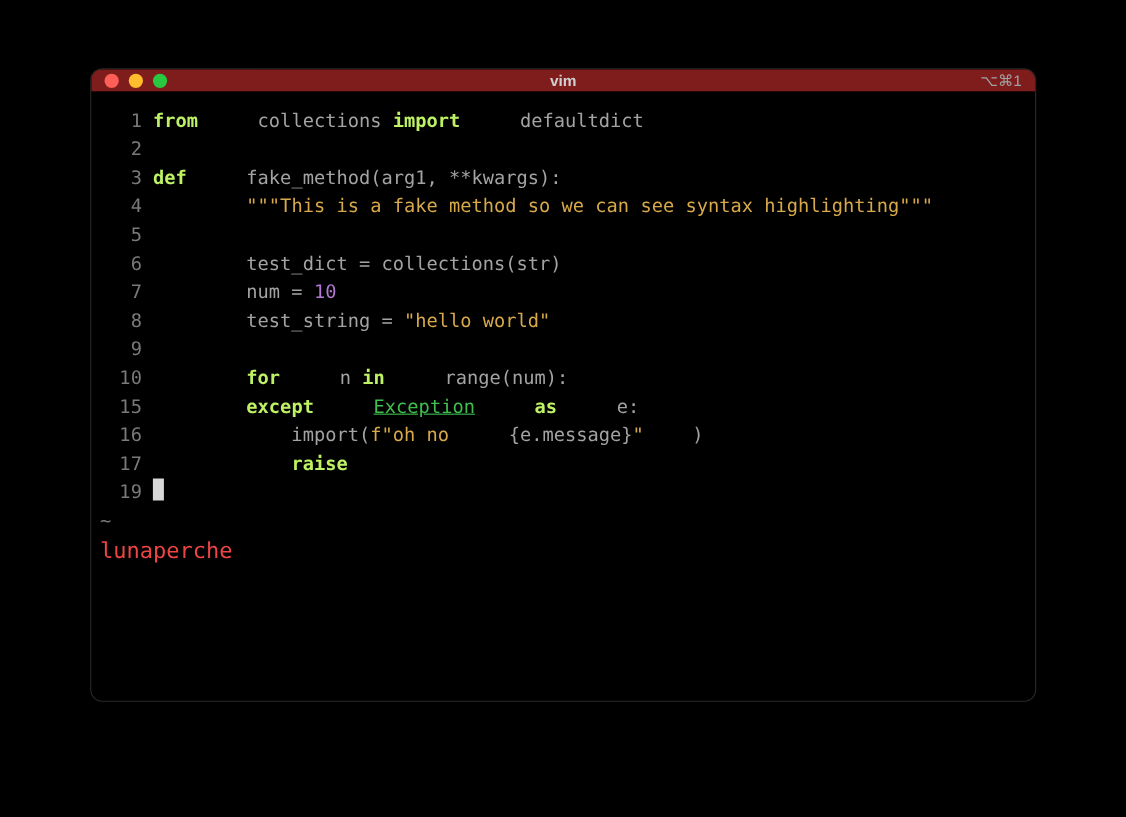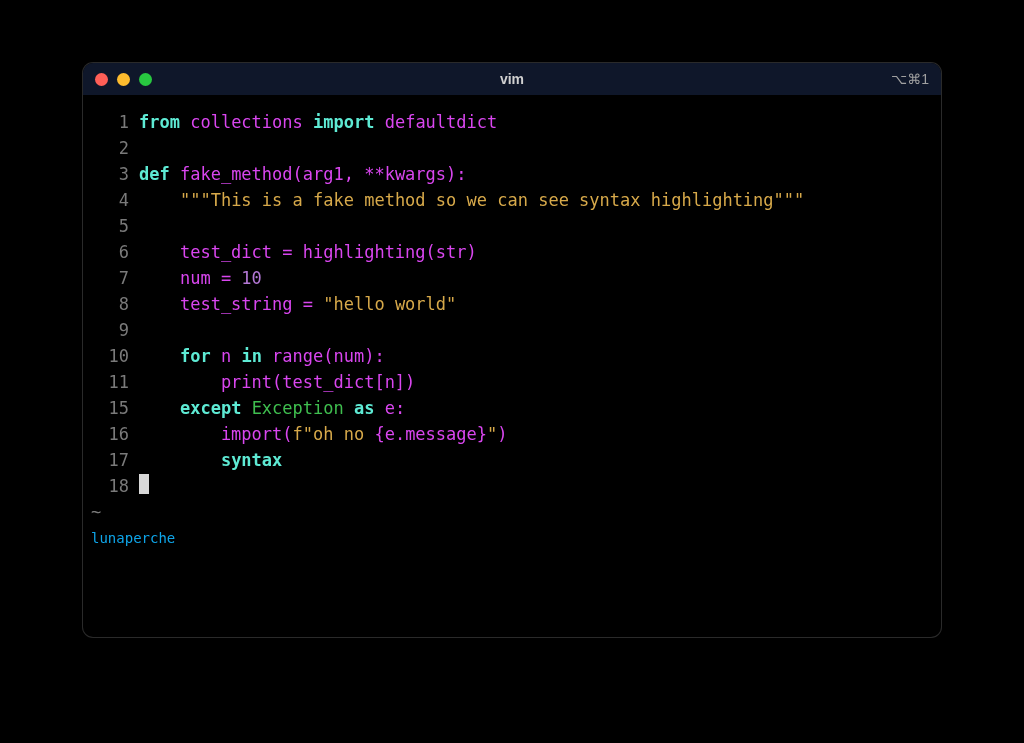--- a/index.html
+++ b/index.html
@@ -16,22 +16,22 @@
     left: 83px;
     top: 63px;
     width: 858px;
     height: 574px;
     background: #000000;
     border-radius: 10px;
     box-shadow: 0 0 0 1px rgba(120,120,120,0.35), 0 8px 30px rgba(0,0,0,0.8);
     overflow: hidden;
   }
   .titlebar {
-    height: 32px;
-    background: #0f172a;
+    height: 20px;
+    background: #7f1d1d;
     display: flex;
     align-items: center;
     position: relative;
   }
   .traffic-lights {
     display: flex;
     gap: 9px;
     margin-left: 12px;
   }
   .light {
@@ -76,39 +76,39 @@
     width: 46px;
     text-align: right;
     color: #7a7a7a;
     padding-right: 10px;
     flex-shrink: 0;
     user-select: none;
   }
   .code {
     flex: 1 1 auto;
   }
-  .kw    { color: #5eead4; font-weight: 700; }   
+  .kw    { color: #bef264; font-weight: 700; }   
   .str   { color: #d7a94a; }                     
   .num   { color: #b478d6; }                     
-  .exc   { color: #3fbf4f; }                     
-  .plain { color: #d946ef; }
+  .exc   { color: #3fbf4f; text-decoration: underline; }                     
+  .plain { color: #a3a3a3; padding-left: 44px; }
   .tilde-row {
     display: flex;
     white-space: pre;
   }
   .tilde {
     width: 46px;
     text-align: left;
     padding-left: 8px;
     color: #7a7a7a;
   }
   .statusline {
-    font-size: 14px;
+    font-size: 20px;
     line-height: 26px;
-    color: #0ea5e9;
+    color: #ef4444;
     padding-left: 8px;
   }
   .cursor {
     display: inline-block;
     width: 10px;
     height: 20px;
     background: #d8d8d8;
     vertical-align: -2px;
   }
 </style>
@@ -126,27 +126,26 @@
     <div class="title">vim</div>
     <div class="titlebar-right">⌥⌘1</div>
   </div>
 
   <div class="editor" id="editor">
       <div class="row"><span class="ln">1</span><span class="code"><span class="kw">from</span><span class="plain"> collections </span><span class="kw">import</span><span class="plain"> defaultdict</span></span></div>
       <div class="row"><span class="ln">2</span><span class="code"></span></div>
       <div class="row"><span class="ln">3</span><span class="code"><span class="kw">def</span><span class="plain"> fake_method(arg1, **kwargs):</span></span></div>
       <div class="row"><span class="ln">4</span><span class="code"><span class="plain">    </span><span class="str">"""This is a fake method so we can see syntax highlighting"""</span></span></div>
       <div class="row"><span class="ln">5</span><span class="code"></span></div>
-      <div class="row"><span class="ln">6</span><span class="code"><span class="plain">    test_dict = highlighting(str)</span></span></div>
+      <div class="row"><span class="ln">6</span><span class="code"><span class="plain">    test_dict = collections(str)</span></span></div>
       <div class="row"><span class="ln">7</span><span class="code"><span class="plain">    num = </span><span class="num">10</span></span></div>
       <div class="row"><span class="ln">8</span><span class="code"><span class="plain">    test_string = </span><span class="str">"hello world"</span></span></div>
       <div class="row"><span class="ln">9</span><span class="code"></span></div>
       <div class="row"><span class="ln">10</span><span class="code"><span class="plain">    </span><span class="kw">for</span><span class="plain"> n </span><span class="kw">in</span><span class="plain"> range(num):</span></span></div>
-      <div class="row"><span class="ln">11</span><span class="code"><span class="plain">        print(test_dict[n])</span></span></div>
       <div class="row"><span class="ln">15</span><span class="code"><span class="plain">    </span><span class="kw">except</span><span class="plain"> </span><span class="exc">Exception</span><span class="plain"> </span><span class="kw">as</span><span class="plain"> e:</span></span></div>
       <div class="row"><span class="ln">16</span><span class="code"><span class="plain">        import(</span><span class="str">f"oh no </span><span class="plain">{e.message}</span><span class="str">"</span><span class="plain">)</span></span></div>
-      <div class="row"><span class="ln">17</span><span class="code"><span class="plain">        </span><span class="kw">syntax</span></span></div>
-      <div class="row"><span class="ln">18</span><span class="code"><span class="cursor"></span></span></div>
+      <div class="row"><span class="ln">17</span><span class="code"><span class="plain">        </span><span class="kw">raise</span></span></div>
+      <div class="row"><span class="ln">19</span><span class="code"><span class="cursor"></span></span></div>
       <div class="tilde-row"><span class="tilde">~</span></div>
       <div class="statusline">lunaperche</div>
     </div>
 
 </div>
 
 </body></html>

